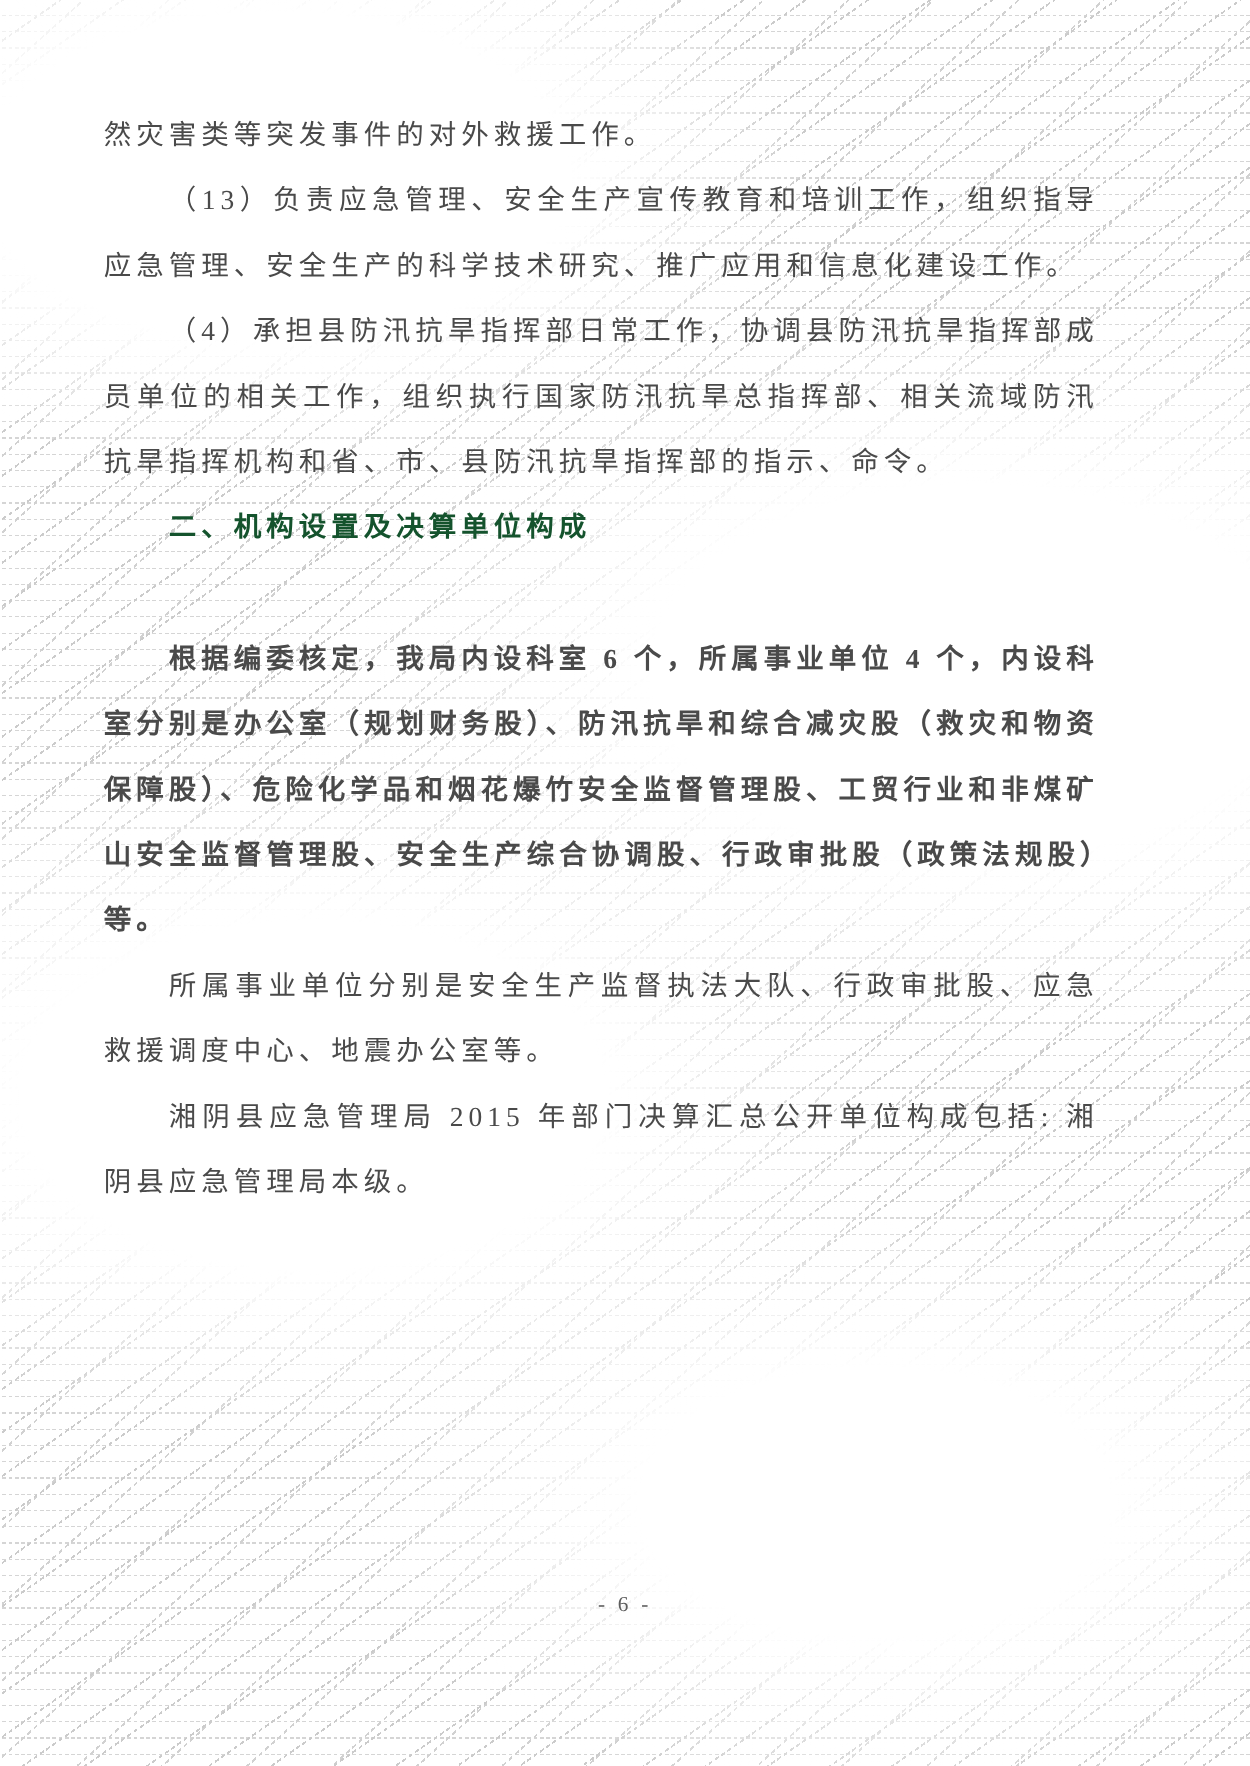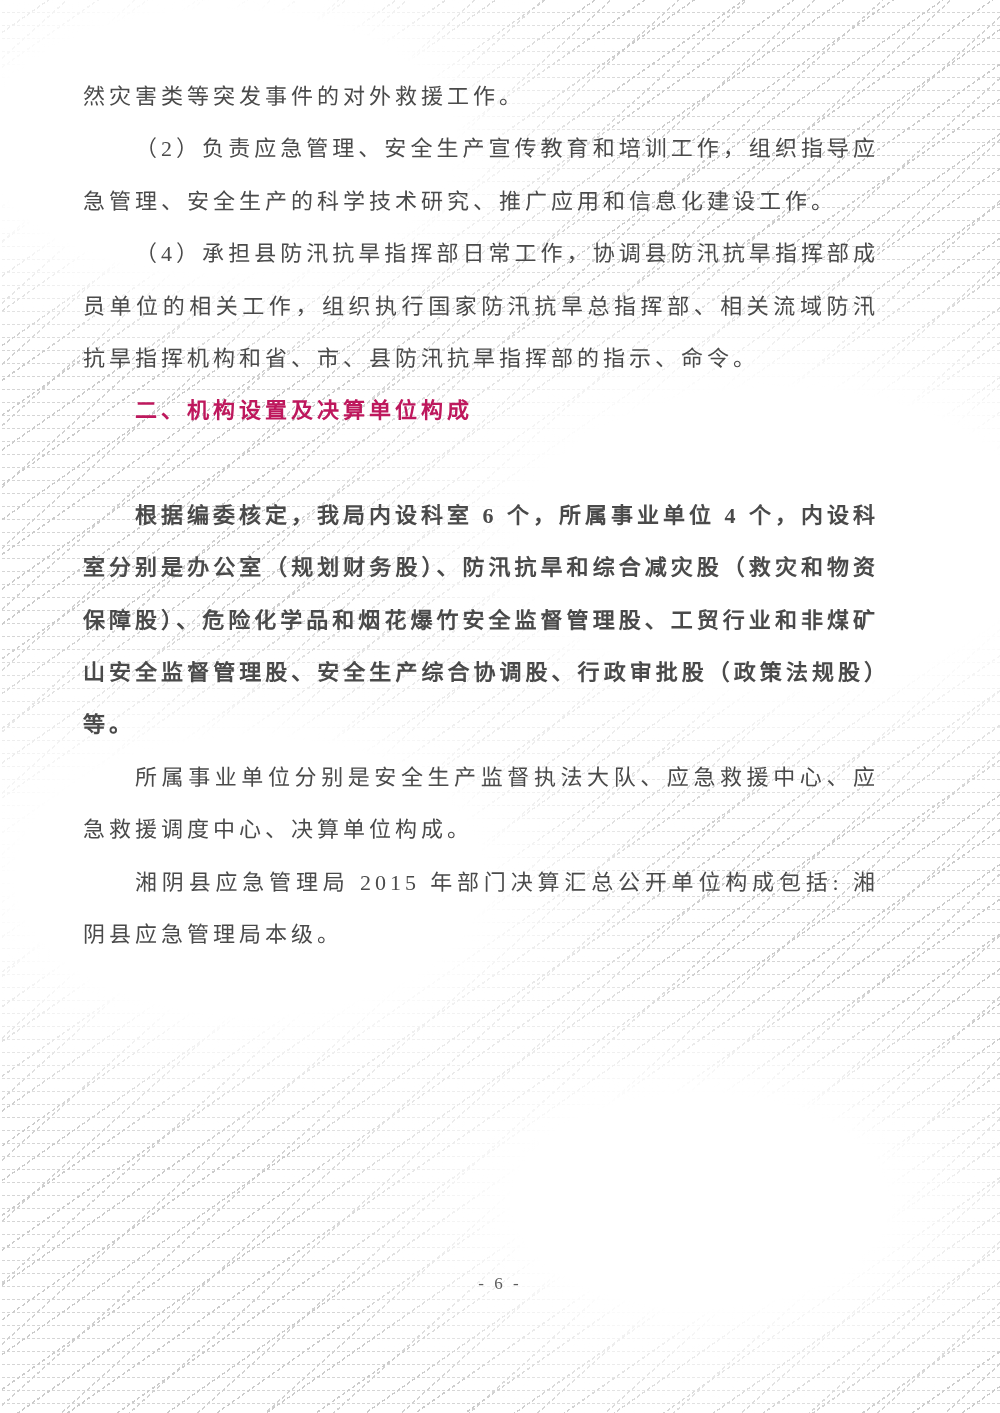--- a/index.html
+++ b/index.html
@@ -34,42 +34,42 @@
       radial-gradient(ellipse 420px 240px at 70% 85%, #ffffff 45%, rgba(255,255,255,0) 100%),
       repeating-linear-gradient(90deg, #ffffff 0 2px, rgba(255,255,255,0) 2px 5px),
       repeating-linear-gradient(145deg, rgba(0,0,0,0) 0 27px, #8d8d8d 27px 28.5px),
       repeating-linear-gradient(138deg, rgba(0,0,0,0) 0 44px, #9a9a9a 44px 45.5px),
       repeating-linear-gradient(180deg, rgba(0,0,0,0) 0 12px, #a3a3a3 12px 13px);
   }
 
   .content {
     position: absolute;
     left: 83px;
-    top: 71px;
+    top: 82px;
     width: 796px;
     z-index: 2;
     color: #4a4a4a;
     font-size: 22px;
     line-height: 52.4px;
     letter-spacing: 4px;
     text-align: justify;
   }
 
   .content p {
     margin: 0;
     text-indent: 52px;
   }
 
   .content p.continuation {
     text-indent: 0;
   }
 
   .content p.heading-bold {
     font-weight: 700;
-    color: #be185d;
+    color: #14532d;
   }
 
   .content p.gap-before {
     margin-top: 52px;
     font-weight: bold;
   }
 
   .footer {
     position: absolute;
     left: 0;
@@ -85,30 +85,30 @@
 </head>
 <body>
 
 <div class="page">
   <div class="texture"></div>
 
   <main class="content">
     <p class="continuation">然灾害类等突发事件的对外救援工作。</p>
 
 
-    <p>（2）负责应急管理、安全生产宣传教育和培训工作，组织指导应急管理、安全生产的科学技术研究、推广应用和信息化建设工作。</p>
+    <p>（13）负责应急管理、安全生产宣传教育和培训工作，组织指导应急管理、安全生产的科学技术研究、推广应用和信息化建设工作。</p>
 
     <p>（4）承担县防汛抗旱指挥部日常工作，协调县防汛抗旱指挥部成员单位的相关工作，组织执行国家防汛抗旱总指挥部、相关流域防汛抗旱指挥机构和省、市、县防汛抗旱指挥部的指示、命令。</p>
 
 
     <p class="heading-bold">二、机构设置及决算单位构成</p>
 
 
     <p class="gap-before">根据编委核定，我局内设科室 6 个，所属事业单位 4 个，内设科室分别是办公室（规划财务股）、防汛抗旱和综合减灾股（救灾和物资保障股）、危险化学品和烟花爆竹安全监督管理股、工贸行业和非煤矿山安全监督管理股、安全生产综合协调股、行政审批股（政策法规股）等。</p>
 
-    <p>所属事业单位分别是安全生产监督执法大队、应急救援中心、应急救援调度中心、决算单位构成。</p>
+    <p>所属事业单位分别是安全生产监督执法大队、行政审批股、应急救援调度中心、地震办公室等。</p>
 
 
     <p>湘阴县应急管理局 2015 年部门决算汇总公开单位构成包括: 湘阴县应急管理局本级。</p>
   </main>
 
   <div class="footer">- 6 -</div>
 </div>
 
 </body></html>

